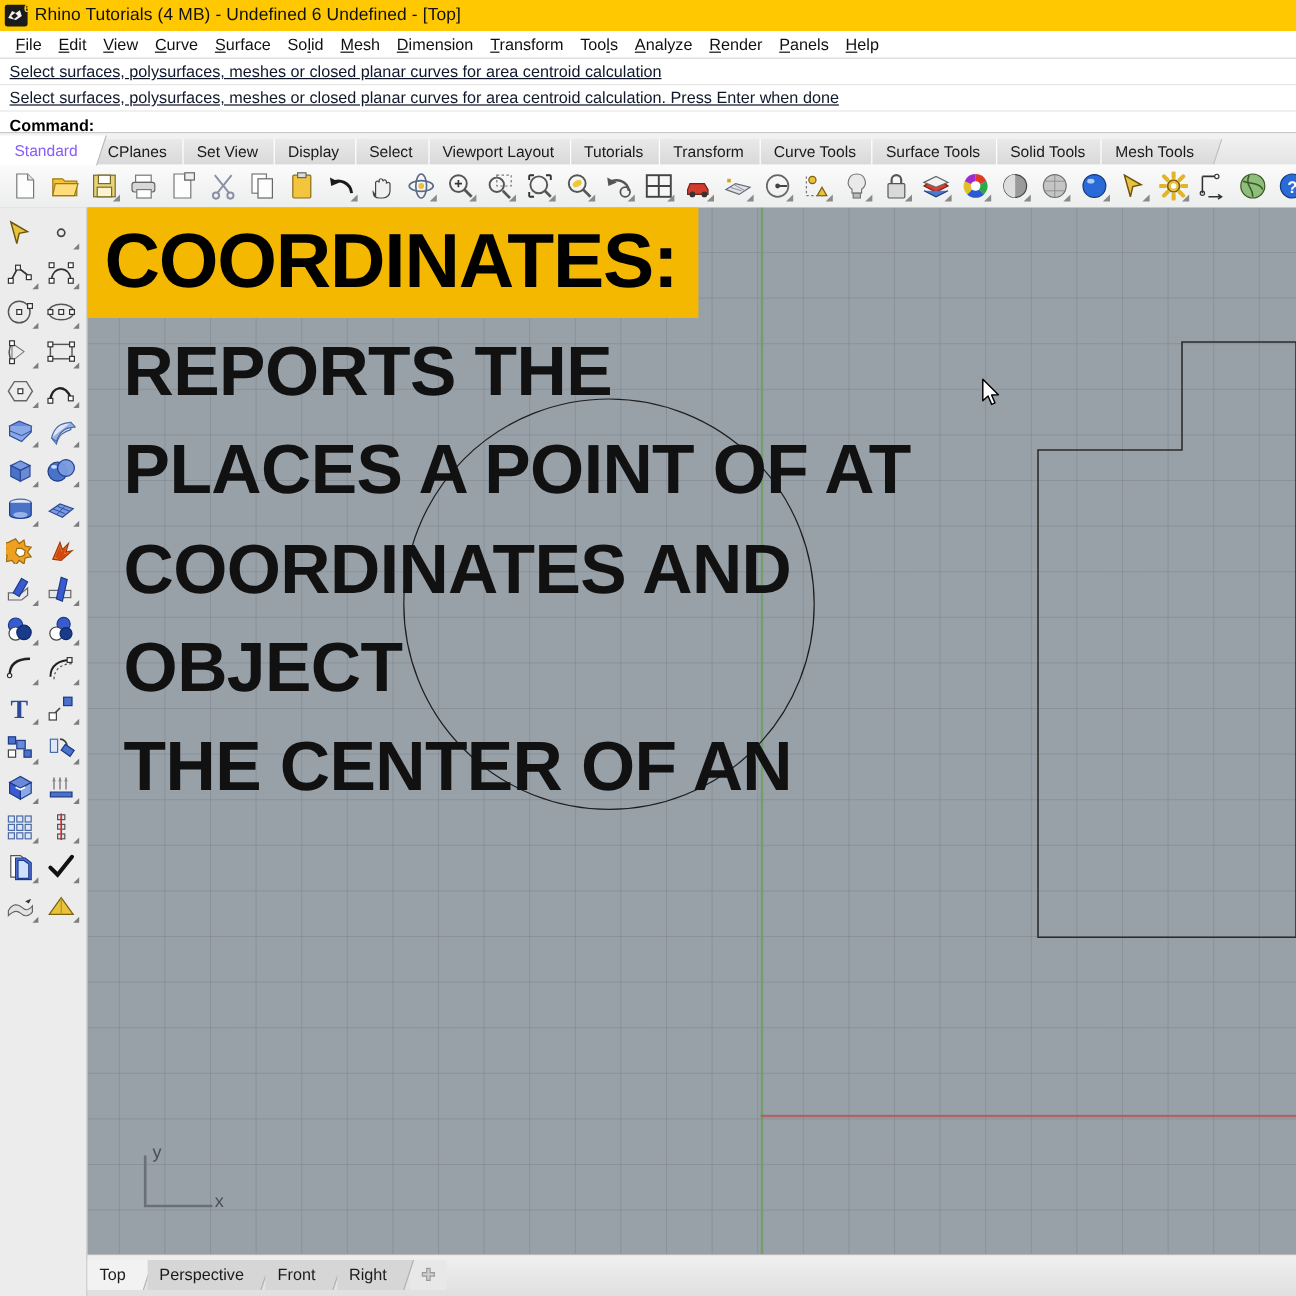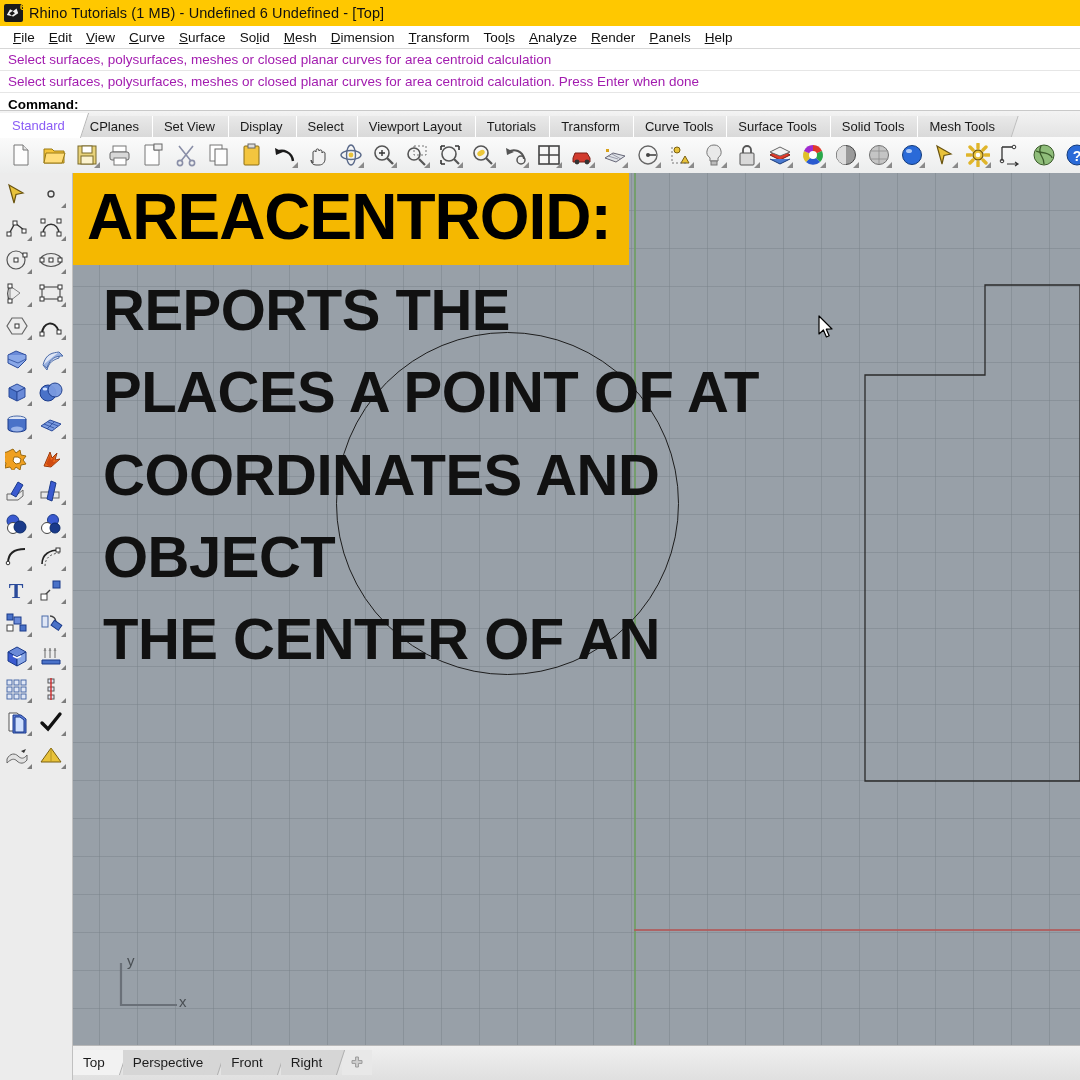--- a/index.html
+++ b/index.html
@@ -31,22 +31,22 @@
     font-size:13.5px;color:#111;padding:1px 7px;cursor:default;white-space:nowrap;
   }
   .menu-item .uk{text-decoration:underline;}
 
   
   .cmdarea{
     position:absolute;left:0;top:48px;width:1080px;height:62px;background:#fff;
     border-top:1px solid #d7d7d7;
   }
   .cmdline{
-    font-size:13.5px;color:#a21caf;padding:2px 0 2px 8px;height:17px;line-height:17px;
-    border-bottom:1px solid #e6e6e6;white-space:nowrap;overflow:hidden;
+    font-size:13.5px;color:#0f172a;padding:2px 0 2px 8px;height:17px;line-height:17px;
+    border-bottom:1px solid #e6e6e6;white-space:nowrap;overflow:hidden;text-decoration:underline;
   }
   .cmdprompt{
     font-size:13.5px;color:#000;font-weight:bold;padding:3px 0 2px 8px;line-height:17px;
   }
 
   
   .tabstrip{
     position:absolute;left:0;top:110px;width:1080px;height:27px;
     background:linear-gradient(#f3f3f3,#e3e3e3);
     border-top:1px solid #c9c9c9;
@@ -168,21 +168,21 @@
 
   <div class="titlebar">
     <div class="tb-icon">
       <div class="sq"></div>
       <svg class="rh" viewBox="0 0 16 16">
           <path d="M1 11 L5 4 L9 6 L13 3 L15 9 L9 13 Z" fill="#f2f2f2"></path>
           <path d="M4 9 L8 6 L11 9 L7 12 Z" fill="#1b1b1b"></path>
         </svg>
       <div class="num">6</div>
     </div>
-    <div class="tb-title">Rhino Tutorials (1 MB) - Undefined 6 Undefined - [Top]</div>
+    <div class="tb-title">Rhino Tutorials (4 MB) - Undefined 6 Undefined - [Top]</div>
   </div>
 
   <div class="menubar" id="menubar">
       <div class="menu-item"><span class="uk">F</span>ile</div>
       <div class="menu-item"><span class="uk">E</span>dit</div>
       <div class="menu-item"><span class="uk">V</span>iew</div>
       <div class="menu-item"><span class="uk">C</span>urve</div>
       <div class="menu-item"><span class="uk">S</span>urface</div>
       <div class="menu-item">So<span class="uk">l</span>id</div>
       <div class="menu-item"><span class="uk">M</span>esh</div>
@@ -773,21 +773,21 @@
     </div>
 
     <div class="cursor">
       <svg width="18" height="26" viewBox="0 0 18 26">
         <path d="M1 1 L1 19 L5.4 15 L8.4 22 L11.2 20.8 L8.3 14.2 L14 14 Z" fill="#ffffff" stroke="#000000" stroke-width="1.2" stroke-linejoin="round"></path>
       </svg>
     </div>
   </div>
 
   <div class="overlay">
-    <div class="ov-banner">AREACENTROID:</div>
+    <div class="ov-banner">COORDINATES:</div>
     <div class="ov-body" id="ovbody">
         <div>REPORTS THE</div>
         <div>PLACES A POINT OF AT</div>
         <div>COORDINATES AND</div>
         <div>OBJECT</div>
         <div>THE CENTER OF AN</div>
       </div>
   </div>
 
   <div class="vptabs" id="vptabs">

